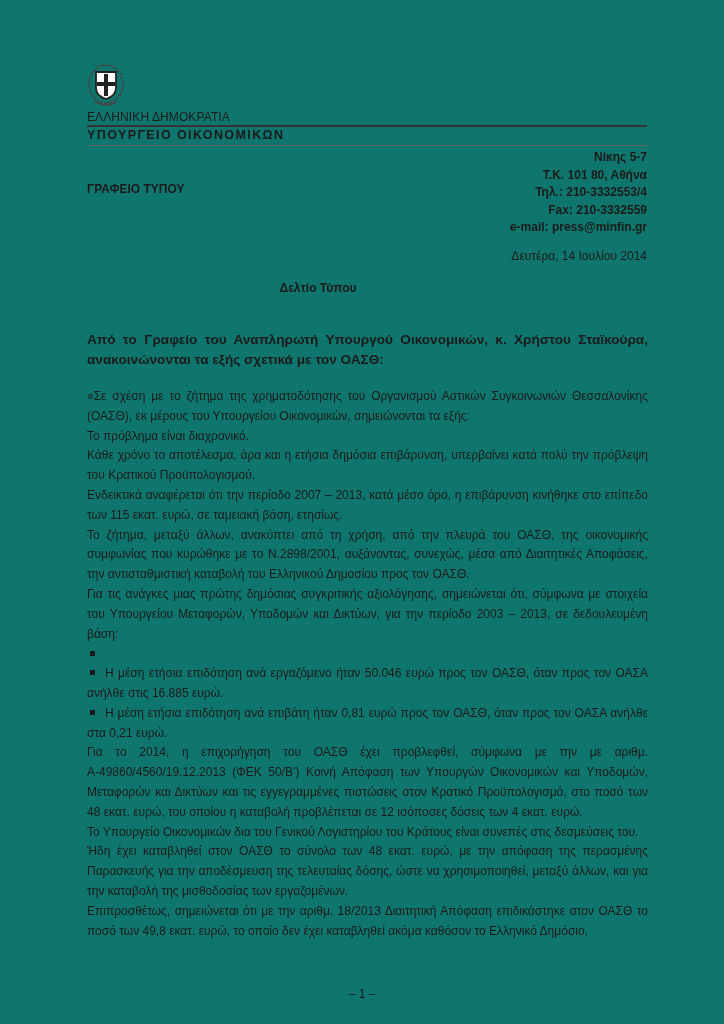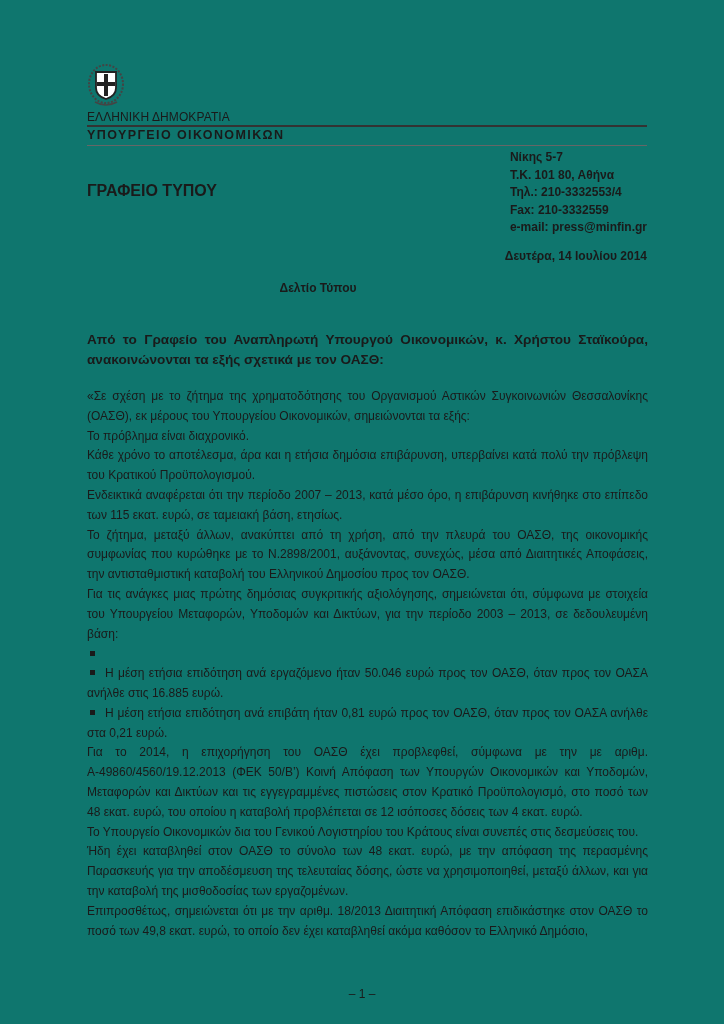--- a/index.html
+++ b/index.html
@@ -7,25 +7,25 @@
          font-family:"Liberation Sans", "DejaVu Sans", sans-serif; color:#1a1a1a; }
   .page { position:absolute; left:0; top:0; width:724px; height:1024px; background:#0f766e; }
 
   .emblem { position:absolute; left:87px; top:62px; width:38px; height:46px; }
 
   .hdr-republic { position:absolute; left:87px; top:110px; font-size:12px; letter-spacing:0.1px; }
   .rule1 { position:absolute; left:87px; top:125px; width:560px; height:0; border-top:2px solid #333; }
   .hdr-ministry { position:absolute; left:87px; top:128px; font-size:12.5px; font-weight:bold; letter-spacing:1.4px; }
   .rule2 { position:absolute; left:87px; top:145px; width:560px; height:0; border-top:1.5px solid #666; }
 
-  .press-office { position:absolute; left:87px; top:182px; font-size:16px; font-weight:bold; }
-  .contact { position:absolute; right:77px; top:149px; text-align:left; font-size:12px; font-weight:bold; line-height:17.5px; }
+  .press-office { position:absolute; left:87px; top:182px; font-size:12px; font-weight:bold; }
+  .contact { position:absolute; right:77px; top:149px; text-align:right; font-size:12px; font-weight:bold; line-height:17.5px; }
   .contact div { white-space:nowrap; }
 
-  .date { position:absolute; right:77px; top:249px; font-size:12px; font-weight:bold; }
+  .date { position:absolute; right:77px; top:249px; font-size:12px; font-weight:normal; }
   .doc-title { position:absolute; left:0; width:636px; top:281px; text-align:center; font-size:12px; font-weight:bold; }
 
   .lead { position:absolute; left:87px; width:561px; top:330px; font-size:13.6px; font-weight:bold; line-height:19.5px; text-align:justify; }
 
   .body { position:absolute; left:87px; width:561px; top:387px; font-size:12px; line-height:19.8px; }
   .body p { margin:0; text-align:justify; }
   .body .bullet { position:relative; padding-left:0; }
   .body .bullet .sq { display:inline-block; width:5px; height:5px; background:#1a1a1a; margin:0 10px 2px 3px; vertical-align:middle; }
 
   .page-num { position:absolute; left:0; width:724px; top:987px; text-align:center; font-size:12px; }

